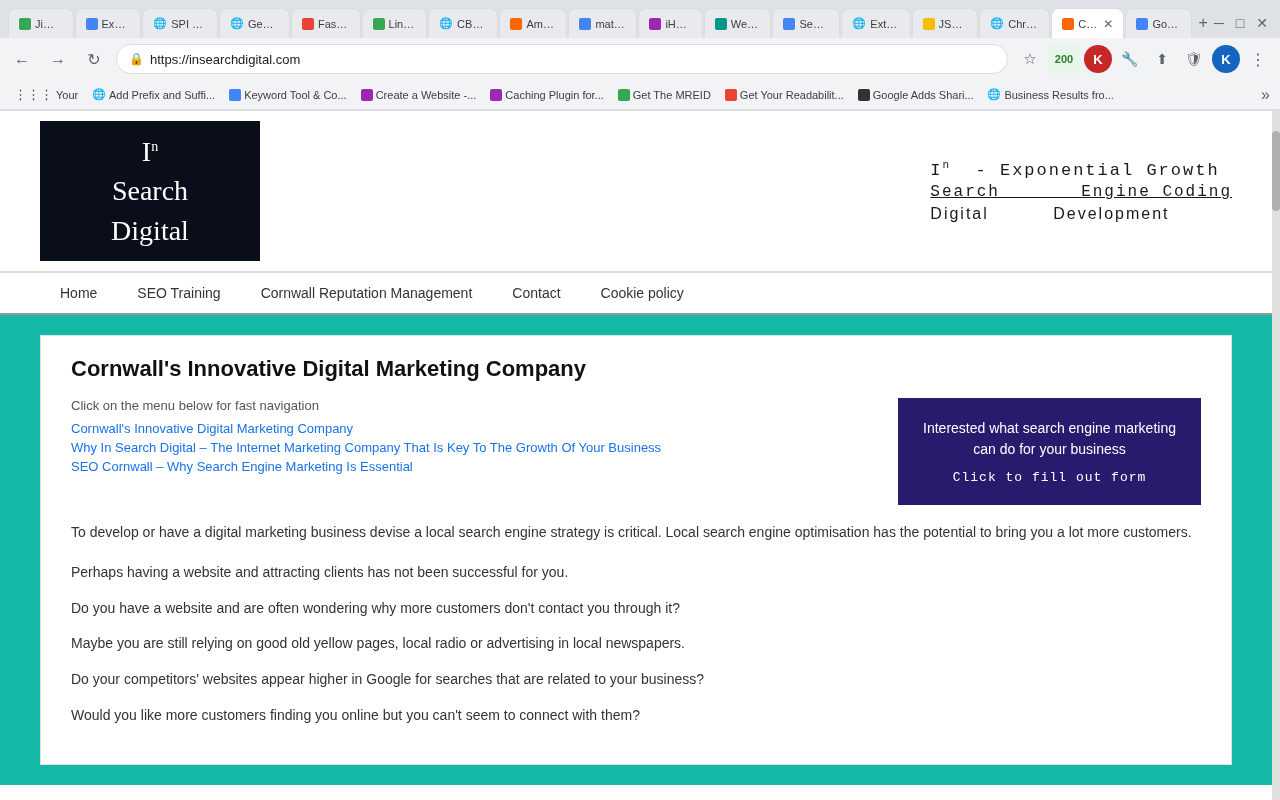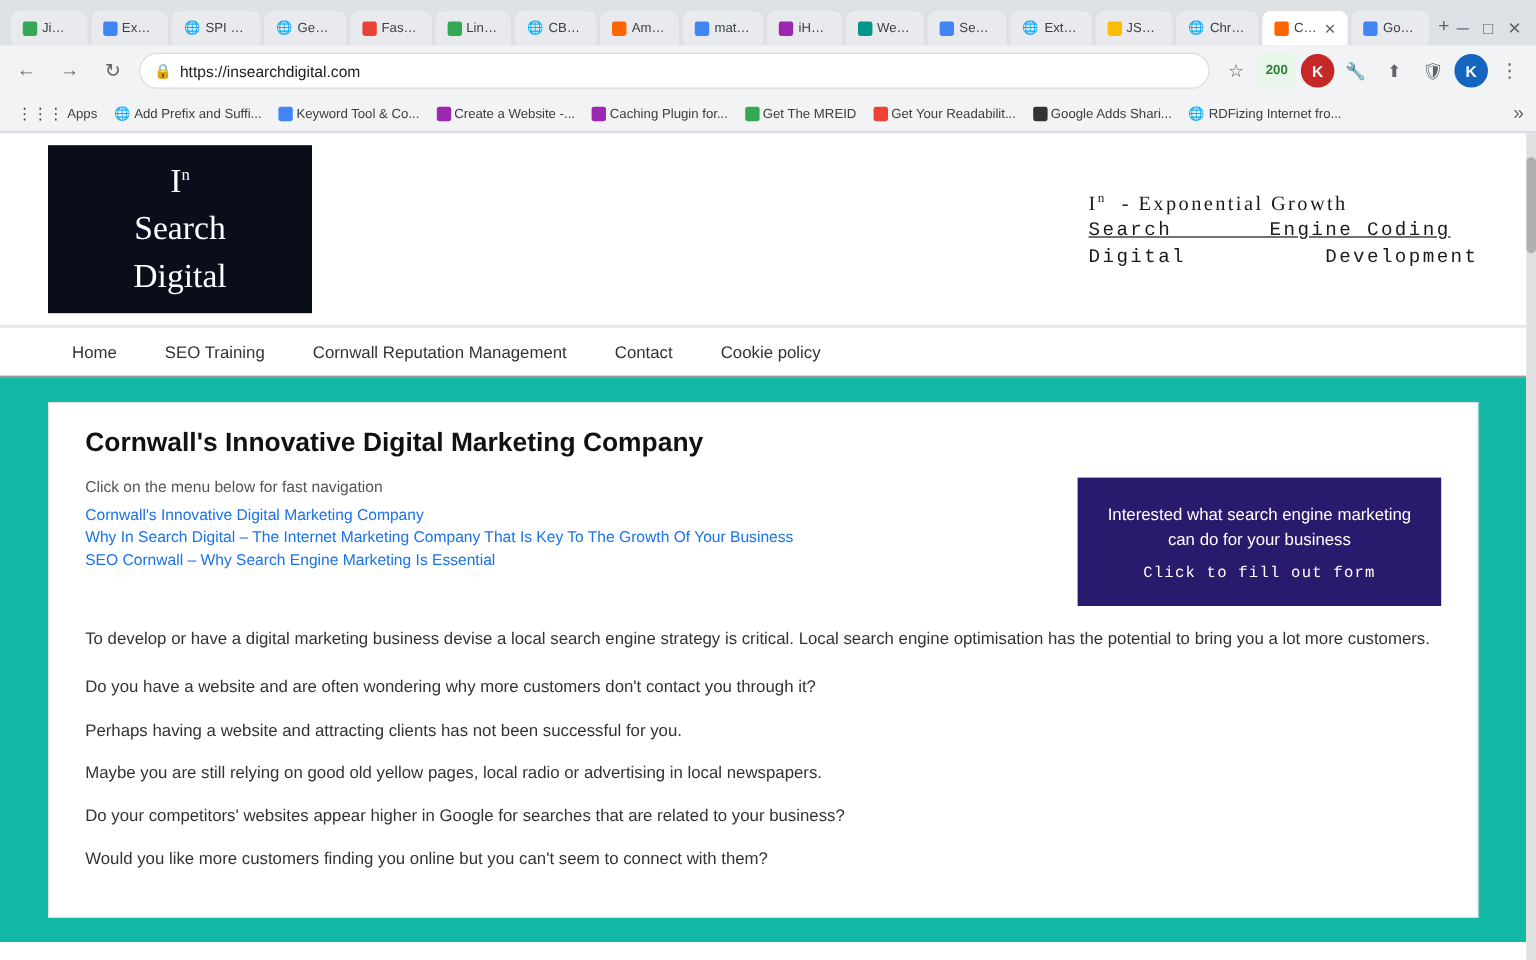--- a/index.html
+++ b/index.html
@@ -172,21 +172,21 @@
       <button class="toolbar-icon" style="font-size:14px;">⬆</button>
       <button class="toolbar-icon" style="font-size:14px;">🛡</button>
       <button class="toolbar-icon" style="background:#1565c0;color:#fff;border-radius:50%;font-weight:bold;font-size:13px;">K</button>
       <button class="toolbar-icon" style="font-size:16px;">⋮</button>
     </div>
   </div>
 
   <div class="bookmarks-bar">
     <div class="bookmark-item">
       <span style="font-size:13px;">⋮⋮⋮</span>
-      <span>Apps</span>
+      <span>Your</span>
     </div>
     <div class="bookmark-item">
       <div class="fav-globe">🌐</div>
       <span>Add Prefix and Suffi...</span>
     </div>
     <div class="bookmark-item">
       <div class="fav-blue bookmark-icon"></div>
       <span>Keyword Tool &amp; Co...</span>
     </div>
     <div class="bookmark-item">
@@ -204,43 +204,43 @@
     <div class="bookmark-item">
       <div class="fav-red bookmark-icon"></div>
       <span>Get Your Readabilit...</span>
     </div>
     <div class="bookmark-item">
       <div class="fav-dark bookmark-icon"></div>
       <span>Google Adds Shari...</span>
     </div>
     <div class="bookmark-item">
       <span style="font-size:11px;">🌐</span>
-      <span>RDFizing Internet fro...</span>
+      <span>Business Results fro...</span>
     </div>
     <span class="bookmark-more">»</span>
   </div>
 </div>
 
 <div class="page-content">
   <div class="page-inner">
 
     <div class="site-header">
 
       <div class="site-logo">
         <div class="logo-text">
           I<sup style="font-size:14px;">n</sup><br>
           Search<br>
           Digital
         </div>
       </div>
 
       <div style="margin-left: auto; text-align: left; padding-left: 20px;">
-        <div style="font-family:Liberation Serif, serif;font-size:17px;letter-spacing:2px;color:#1a1a1a;margin-bottom:4px;">I<sup style="font-size:11px;">n</sup>&nbsp; - Exponential Growth</div>
+        <div style="font-family:Liberation Mono, monospace;font-size:17px;letter-spacing:2px;color:#1a1a1a;margin-bottom:4px;">I<sup style="font-size:11px;">n</sup>&nbsp; - Exponential Growth</div>
         <div style="font-family:'Courier New',monospace;font-size:16px;letter-spacing:2px;color:#1a1a1a;margin-bottom:4px;text-decoration:underline;">Search &nbsp;&nbsp;&nbsp;&nbsp;&nbsp; Engine Coding</div>
-        <div style="font-family:Liberation Mono, monospace;font-size:16px;letter-spacing:2px;color:#1a1a1a;">Digital &nbsp;&nbsp;&nbsp;&nbsp;&nbsp;&nbsp;&nbsp;&nbsp; Development</div>
+        <div style="font-family:Liberation Sans, sans-serif;font-size:16px;letter-spacing:2px;color:#1a1a1a;">Digital &nbsp;&nbsp;&nbsp;&nbsp;&nbsp;&nbsp;&nbsp;&nbsp; Development</div>
       </div>
     </div>
 
     <nav class="site-nav">
       <ul>
         <li class="active">
             <a href="#">Home</a>
           </li>
         <li>
             <a href="#">SEO Training</a>
@@ -274,22 +274,22 @@
             <p class="cta-text">Interested what search engine marketing can do for your business</p>
             <button class="cta-btn">Click to fill out form</button>
           </div>
         </div>
 
         <div class="body-para">
           <p class="body-text">To develop or have a digital marketing business devise a local search engine strategy is critical. Local search engine optimisation has the potential to bring you a lot more customers.</p>
         </div>
 
         <div class="body-para">
+          <p class="body-text">Perhaps having a website and attracting clients has not been successful for you.</p>
           <p class="body-text">Do you have a website and are often wondering why more customers don't contact you through it?</p>
-          <p class="body-text">Perhaps having a website and attracting clients has not been successful for you.</p>
           <p class="body-text">Maybe you are still relying on good old yellow pages, local radio or advertising in local newspapers.</p>
           <p class="body-text">Do your competitors' websites appear higher in Google for searches that are related to your business?</p>
           <p class="body-text">Would you like more customers finding you online but you can't seem to connect with them?</p>
         </div>
       </div>
     </div>
   </div>
   <div class="scrollbar">
     <div class="scrollbar-thumb"></div>
   </div>

